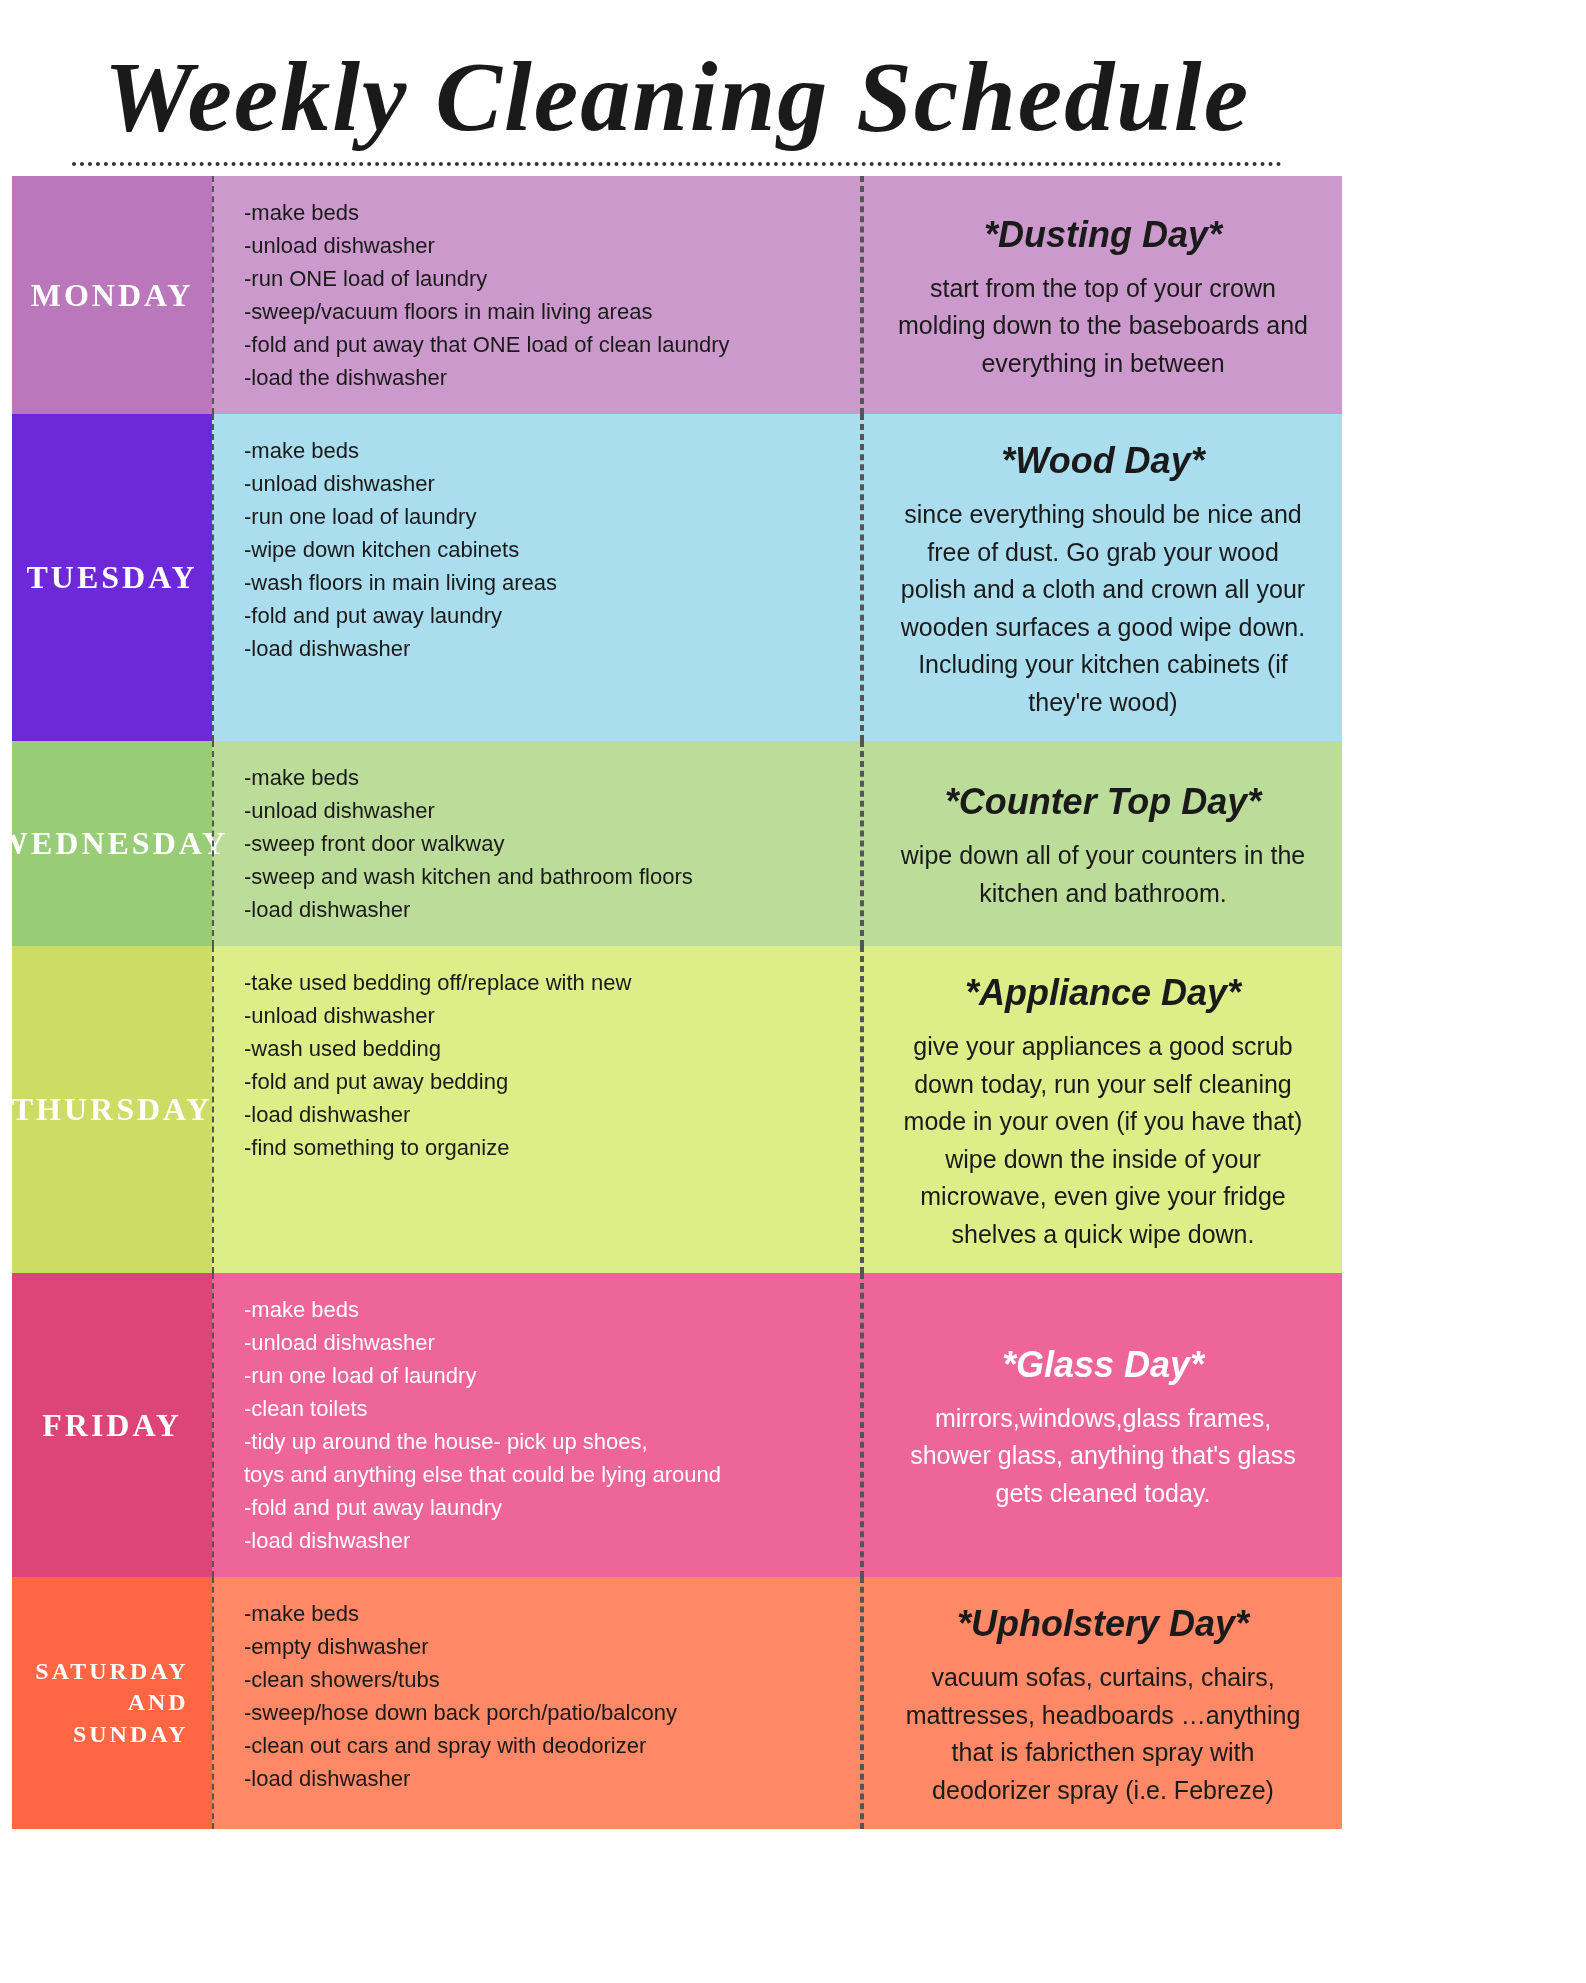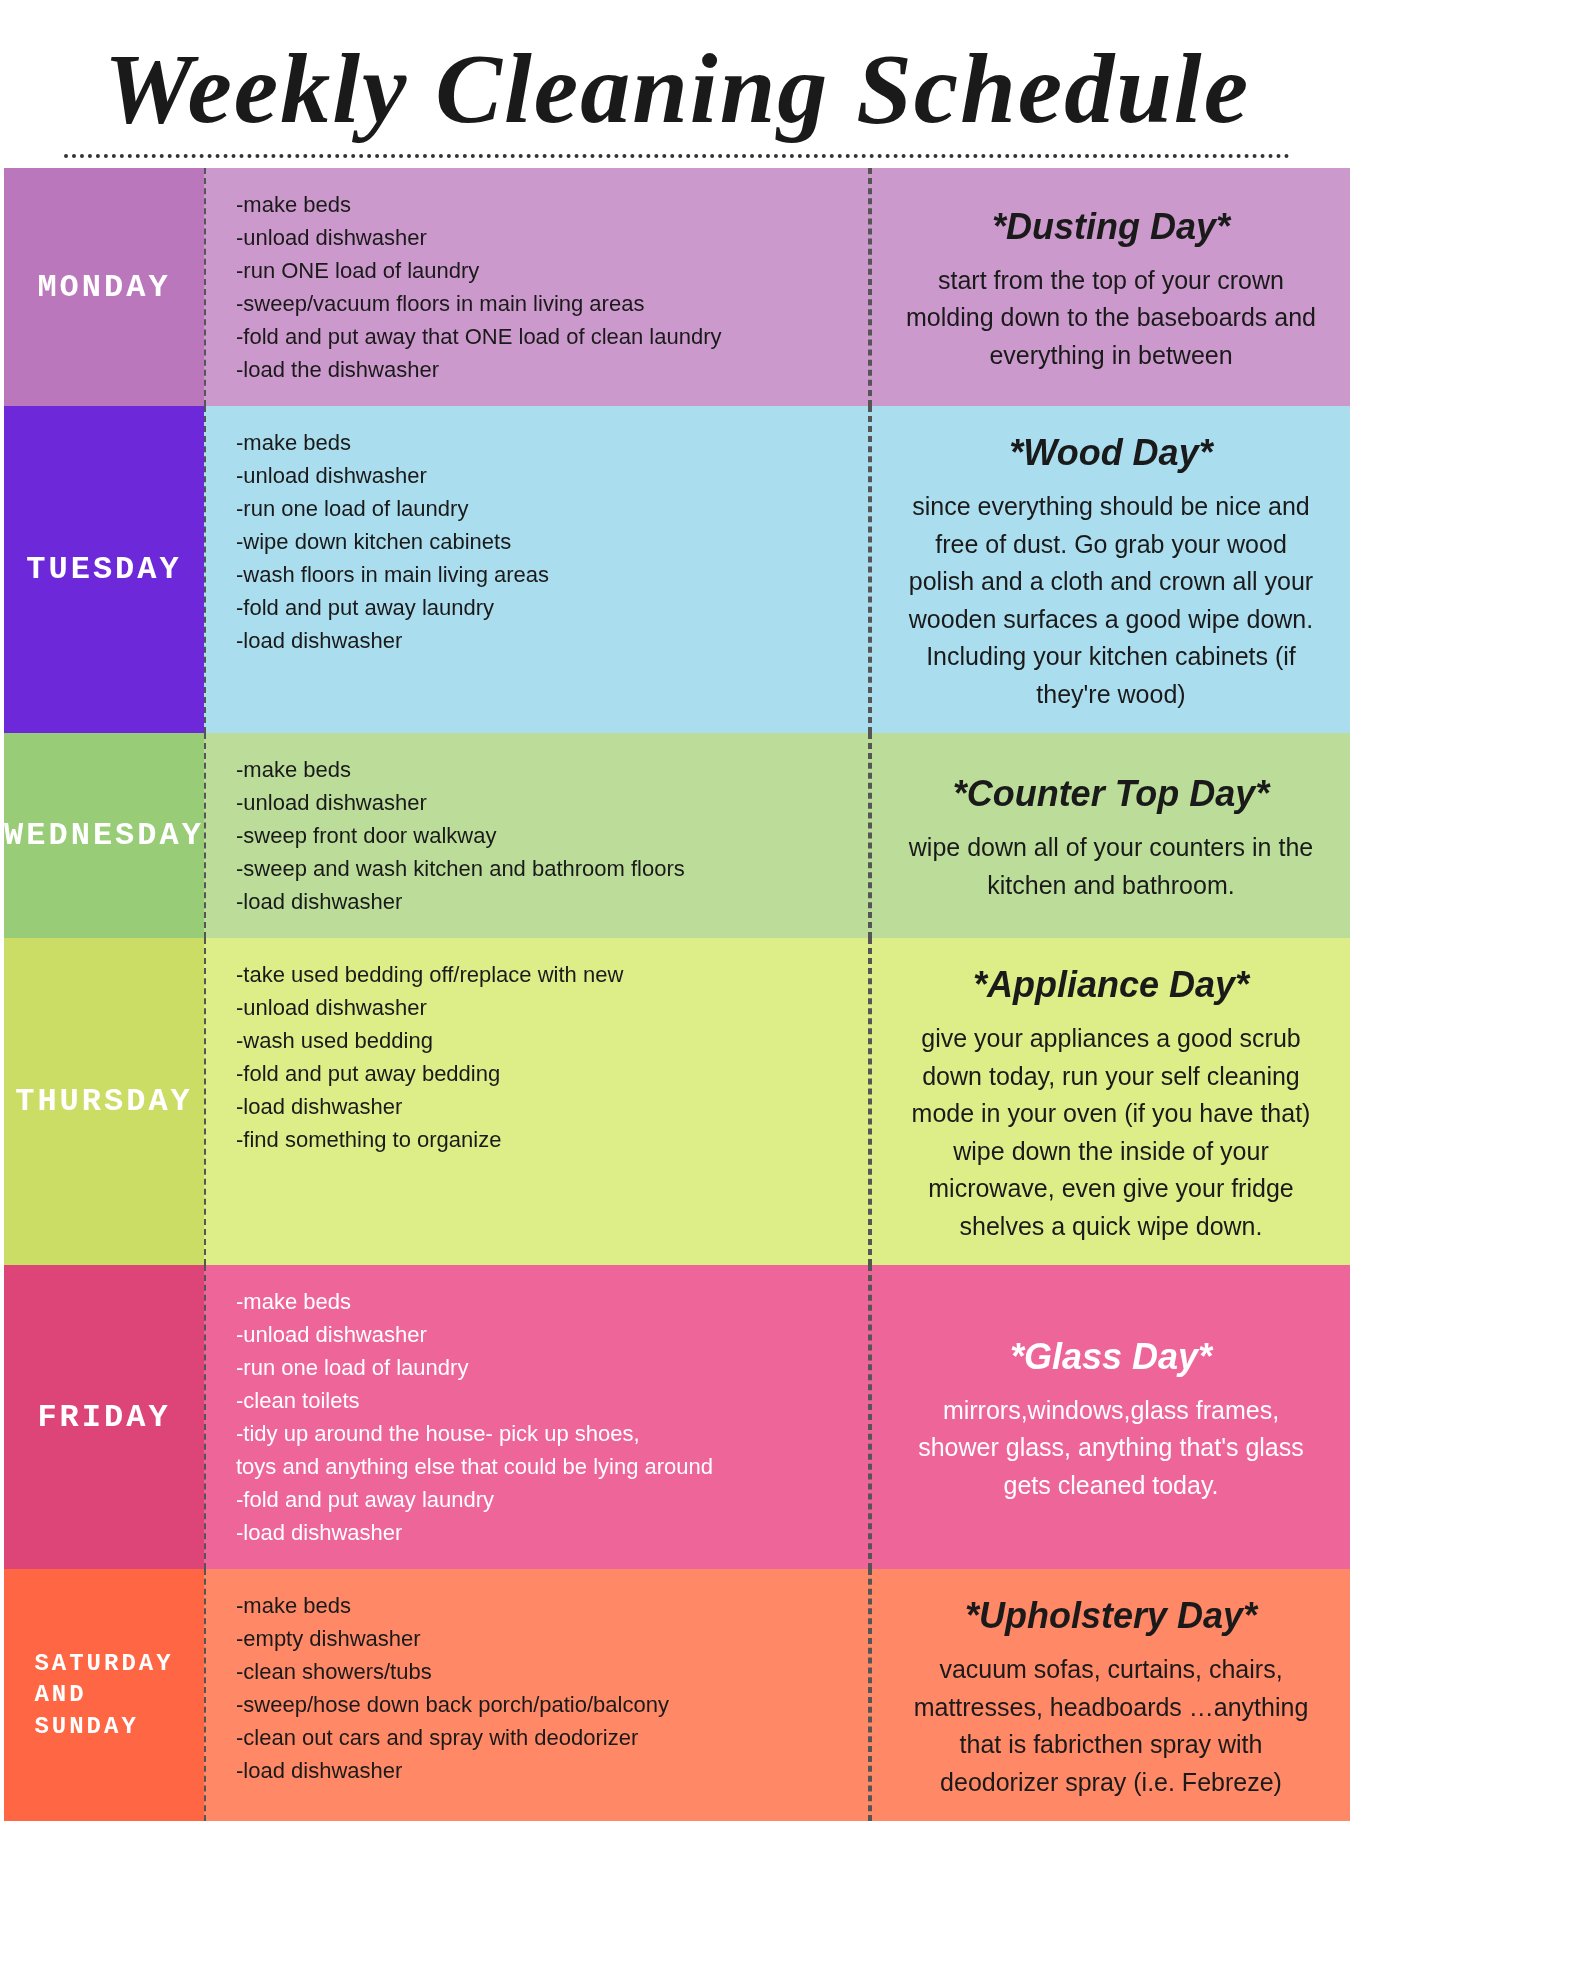--- a/index.html
+++ b/index.html
@@ -6,21 +6,21 @@
     body {
       font-family: Arial, sans-serif;
       background: #fff;
       width: 1586px;
       min-height: 1983px;
     }
 
     .page {
       width: 1354px;
       background: #fff;
-      padding: 4px;
+      padding: 12px;
     }
 
     .header {
       text-align: center;
       padding: 30px 20px 10px;
       background: #fff;
     }
 
     .header h1 {
       font-family: 'Georgia', cursive;
@@ -51,23 +51,23 @@
     .day-label {
       display: flex;
       align-items: center;
       justify-content: center;
       width: 200px;
       min-width: 200px;
       font-size: 32px;
       font-weight: bold;
       letter-spacing: 3px;
       color: #fff;
-      text-align: left;
+      text-align: right;
       padding: 20px 10px;
-      font-family: Liberation Mono, monospace;
+      font-family: Liberation Serif, serif;
     }
 
     .day-tasks {
       flex: 1;
       padding: 20px 20px 20px 30px;
       border-left: 2px dashed #555;
       border-right: 2px dashed #555;
       font-size: 22px;
       line-height: 1.5;
       color: #1a1a1a;

